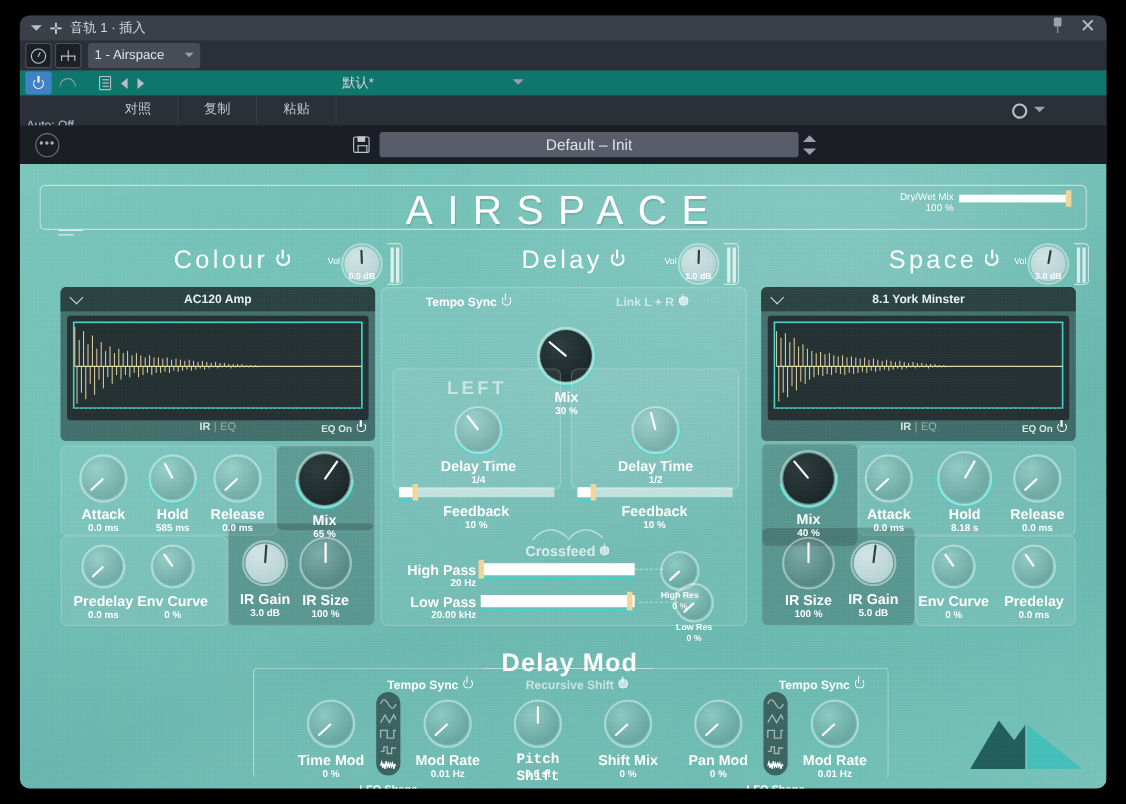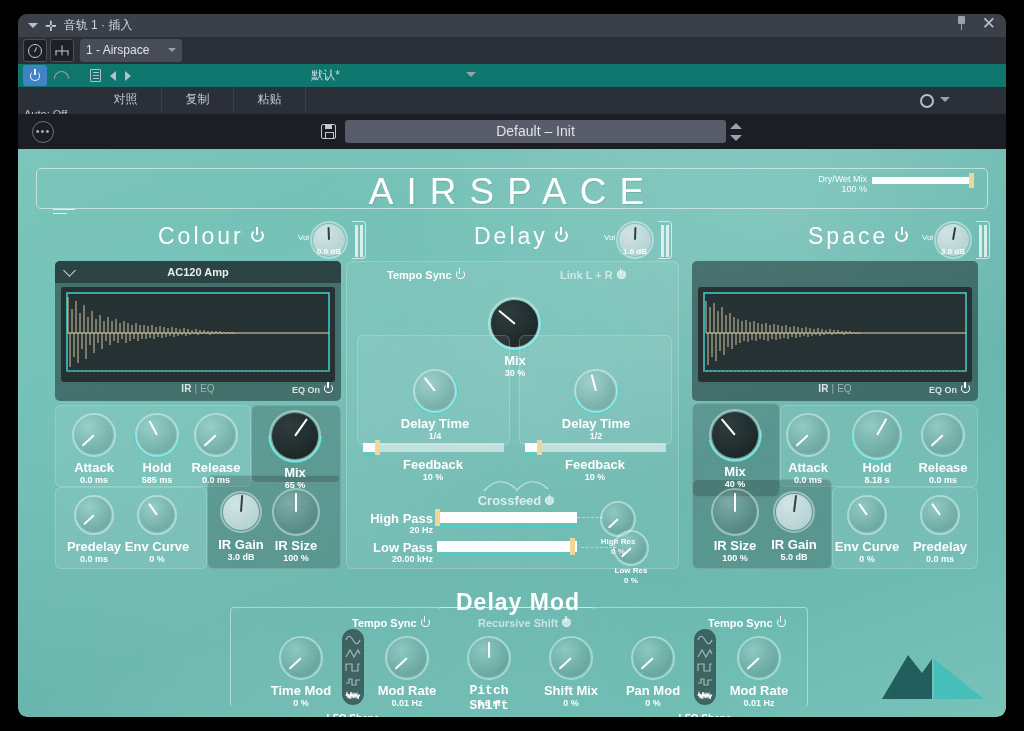--- a/index.html
+++ b/index.html
@@ -443,20 +443,21 @@
           <div class="arc" style="border-color:transparent transparent #3fd4cd #3fd4cd;transform:rotate(-72deg);"></div>
           <div class="ring"></div>
               <div class="face"></div>
               <div class="ptr" style="height:21px;transform:translateX(-50%) rotate(-50deg);"></div>
         </div>
         <div class="k-lbl" style="left:132px;top:136px;width:84px;">Mix</div>
         <div class="k-val" style="left:132px;top:151px;width:84px;">30 %</div>
       </div>
 
       <div class="delay-box" style="left:16px;top:118px;width:153px;height:110px;"></div>
+      <div class="lr-label" style="left:16px;top:126px;width:153px;">LEFT</div>
       <div>
         <div class="knob" style="left:72px;top:152px;width:44px;height:44px;">
           <div class="arc" style="border-color:transparent transparent #3fd4cd #3fd4cd;transform:rotate(-77deg);"></div>
           <div class="ring"></div>
               <div class="face"></div>
               <div class="ptr" style="height:17px;transform:translateX(-50%) rotate(-38deg);"></div>
         </div>
         <div class="k-lbl" style="left:52px;top:199px;width:84px;">Delay Time</div>
         <div class="k-val" style="left:52px;top:214px;width:84px;">1/4</div>
       </div>
@@ -536,20 +537,24 @@
               <div class="ptr" style="height:13px;transform:translateX(-50%) rotate(10deg);"></div>
         </div>
         <div class="vol-val">3.0 dB</div>
         <div class="vol-meter">
               <i></i>
               <i class="b"></i>
             </div>
       </div>
 
       <div class="ir-card" style="left:8px;top:44px;width:286px;height:140px;">
+        <div class="ir-head">
+          <span class="chev"></span>
+          <span>8.1 York Minster</span>
+        </div>
         <div class="ir-view" style="width:274px;height:95px;">
           <svg width="274" height="95" viewBox="0 0 274 95">
             <rect x="6" y="6" width="262" height="78" fill="none" stroke="#3fd4cd" stroke-width="1.5"></rect>
             <line x1="6" y1="84" x2="268" y2="84" stroke="#5b6b6c" stroke-width="1" stroke-dasharray="2 2"></line>
             <g stroke="#e8d9a8" stroke-width="0.9" fill="none">
               <path d="M8,46 L8,14 M10,46 L10,78 M12,46 L12,20 M14,46 L14,70 M16,46 L16,16 M18,46 L18,74 M20,46 L20,24 M22,46 L22,64 M24,46 L24,20 M26,46 L26,68 M28,46 L28,28 M30,46 L30,60 M32,46 L32,26 M34,46 L34,62 M36,46 L36,30 M38,46 L38,58"></path>
               <path d="M40,46 L40,32 M42,46 L42,56 M44,46 L44,34 M46,46 L46,54 M48,46 L48,33 M50,46 L50,55 M52,46 L52,35 M54,46 L54,53 M56,46 L56,34 M58,46 L58,54 M60,46 L60,36 M62,46 L62,52 M64,46 L64,37 M66,46 L66,53 M68,46 L68,36 M70,46 L70,54"></path>
               <path d="M72,46 L72,38 M74,46 L74,52 M76,46 L76,37 M78,46 L78,53 M80,46 L80,38 M82,46 L82,52 M84,46 L84,39 M86,46 L86,51 M88,46 L88,38 M90,46 L90,52 M92,46 L92,40 M94,46 L94,50 M96,46 L96,39 M98,46 L98,51 M100,46 L100,40 M102,46 L102,50"></path>
               <path d="M104,46 L104,41 M106,46 L106,49 M108,46 L108,40 M110,46 L110,50 M112,46 L112,41 M114,46 L114,49 M116,46 L116,42 M118,46 L118,48 M120,46 L120,41 M122,46 L122,49 M124,46 L124,42 M126,46 L126,48 M128,46 L128,43 M130,46 L130,47"></path>
               <path d="M132,46 L132,42 M134,46 L134,48 M136,46 L136,43 M138,46 L138,47 M140,46 L140,43 M142,46 L142,47 M144,46 L144,44 M146,46 L146,48 M148,46 L148,44 M150,46 L150,47 M152,46 L152,44 M154,46 L154,47 M156,46 L156,45 M158,46 L158,47 M160,46 L160,45 M162,46 L162,47"></path>

